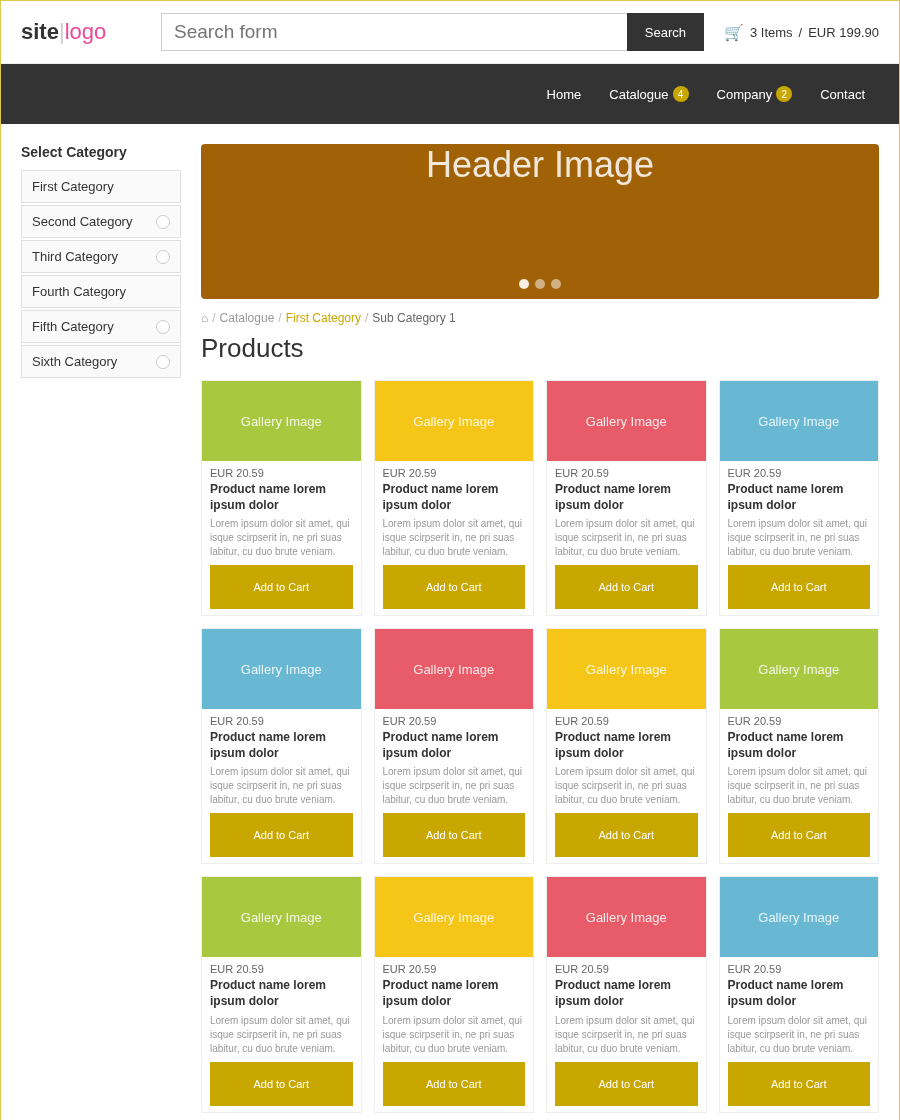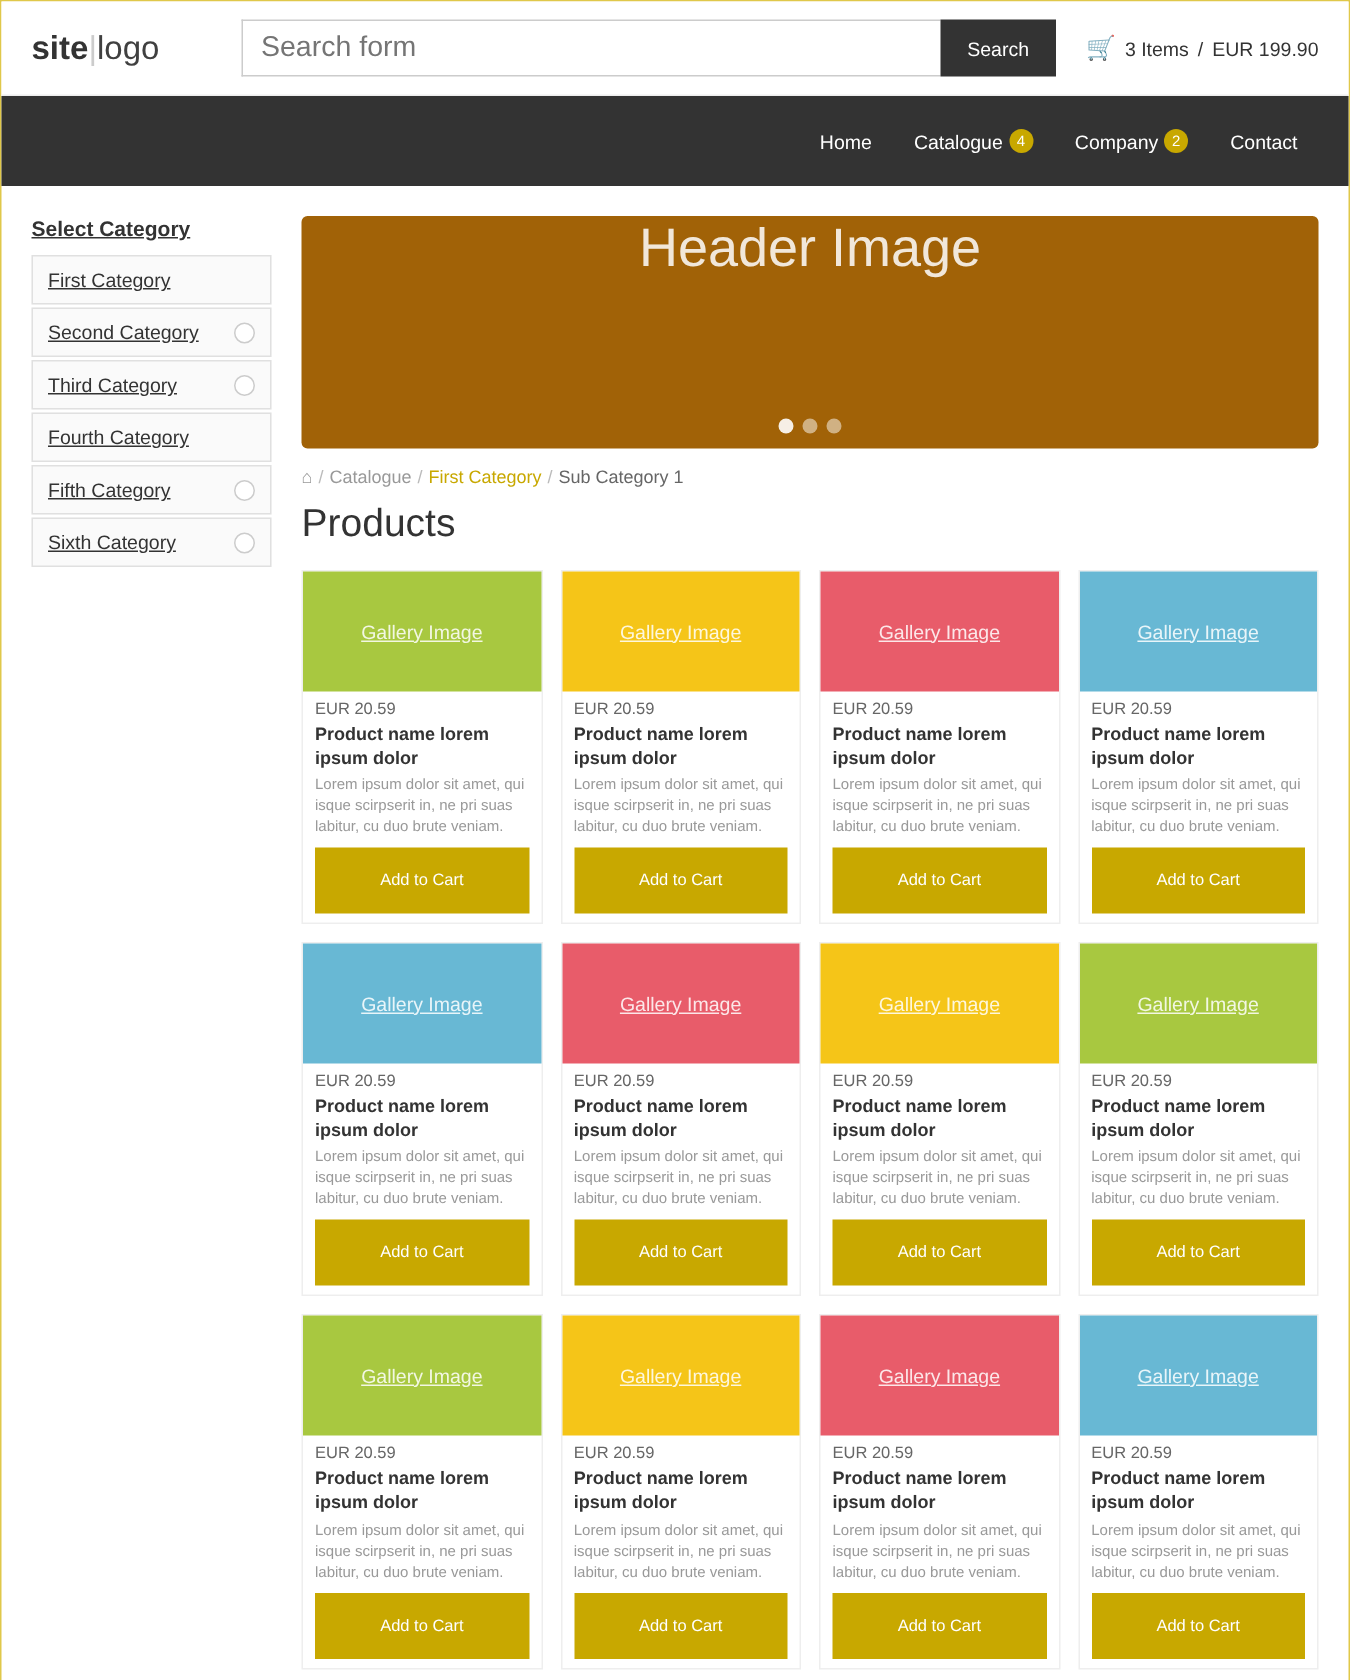--- a/index.html
+++ b/index.html
@@ -20,21 +20,21 @@
 
     
     .site-nav { background: #333; display: flex; justify-content: flex-end; padding: 10px 20px; }
     .nav-item { color: #fff; padding: 12px 14px; font-size: 13px; cursor: pointer; display: flex; align-items: center; gap: 4px; }
     .nav-badge { background: #c8a800; color: #fff; border-radius: 50%; width: 16px; height: 16px; font-size: 10px; display: flex; align-items: center; justify-content: center; }
 
     
     .main-layout { display: flex; padding: 20px; gap: 20px; }
 
     
-    .sidebar { width: 160px; flex-shrink: 0; text-decoration: underline; }
+    .sidebar { width: 160px; flex-shrink: 0; }
     .sidebar-title { font-size: 14px; font-weight: bold; color: #333; margin-bottom: 10px; }
     .sidebar-item { display: flex; align-items: center; justify-content: space-between; padding: 8px 10px; border: 1px solid #e0e0e0; background: #fafafa; margin-bottom: 2px; cursor: pointer; font-size: 13px; color: #333; }
     .sidebar-item:first-of-type { background: #fff; border-left: 3px solid #c8a800; }
     .sidebar-item-dot { width: 14px; height: 14px; border-radius: 50%; border: 1px solid #ccc; background: #fff; display: flex; align-items: center; justify-content: center; }
 
     
     .content-area { flex: 1; min-width: 0; }
 
     
     .banner { background: #a16207; border-radius: 4px; display: flex; align-items: flex-start; justify-content: center; height: 155px; margin-bottom: 12px; position: relative; }
@@ -50,21 +50,21 @@
     .breadcrumb .current { color: #666; }
 
     
     .products-heading { font-size: 26px; font-weight: 300; color: #333; margin-bottom: 16px; }
 
     
     .product-grid { display: grid; grid-template-columns: repeat(4, 1fr); gap: 12px; }
 
     
     .product-card { background: #fff; border: 1px solid #eee; display: flex; flex-direction: column; }
-    .product-image { height: 80px; display: flex; align-items: center; justify-content: center; color: rgba(255,255,255,0.85); font-size: 13px; font-weight: 300; text-decoration: underline; }
+    .product-image { height: 80px; display: flex; align-items: center; justify-content: center; color: rgba(255,255,255,0.85); font-size: 13px; font-weight: 300; }
     .product-image.green { background: #a8c840; }
     .product-image.orange { background: #f5c518; }
     .product-image.red { background: #e85c6a; }
     .product-image.blue { background: #68b8d4; }
     .product-body { padding: 6px 8px; flex: 1; display: flex; flex-direction: column; }
     .product-price { font-size: 11px; color: #666; margin-bottom: 3px; }
     .product-name { font-size: 12px; font-weight: bold; color: #333; margin-bottom: 4px; line-height: 1.3; }
     .product-desc { font-size: 10px; color: #999; line-height: 1.4; flex: 1; margin-bottom: 6px; }
     .add-to-cart-btn { background: #c8a800; color: #fff; border: none; padding: 16px; font-size: 11px; cursor: pointer; width: 100%; text-align: center; }
 
@@ -72,21 +72,21 @@
     .site-footer { background: #0c4a6e; border-top: 1px solid #eee; padding: 12px 20px; display: flex; justify-content: flex-start; align-items: center; font-size: 11px; color: #999; margin-top: 10px; }
     .footer-credit { color: #c8a800; }
   </style>
 </head>
 <body>
 
 <div class="page-wrapper">
 
   <header class="site-header">
     <div class="site-logo">
-      <span style="color:#333;font-weight:bold;">site</span><span style="color:#ccc;font-weight:300;">|</span><span style="color:#404040;font-weight:300;margin-top:16px;">logo</span>
+      <span style="color:#333;font-weight:bold;">site</span><span style="color:#ccc;font-weight:300;">|</span><span style="color:#ec4899;font-weight:300;margin-top:16px;">logo</span>
     </div>
     <div class="search-area">
       <input class="search-input" type="text" placeholder="Search form" style="">
       <button class="search-button">Search</button>
     </div>
     <div class="cart-info">
       <span class="cart-icon">🛒</span>
       <span>3 Items</span>
       <span>/</span>
       <span>EUR 199.90</span>

